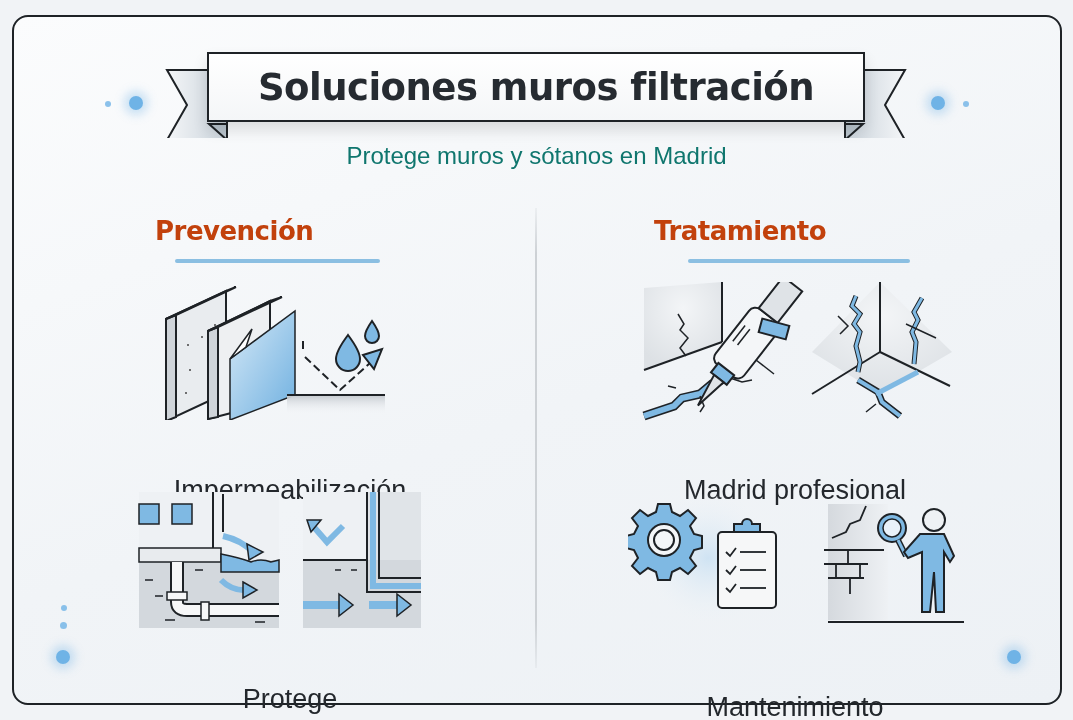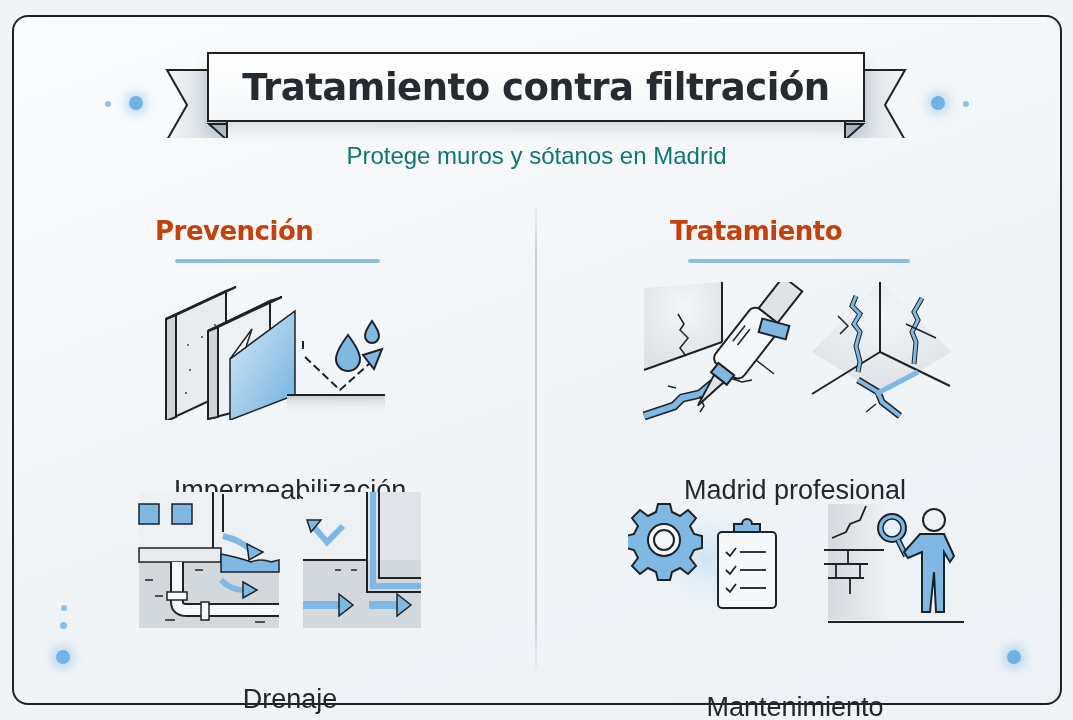--- a/index.html
+++ b/index.html
@@ -89,21 +89,21 @@
     <defs>
         <linearGradient id="rt2" x1="1" x2="0">
           <stop offset="0" stop-color="#f4f6f8"></stop>
           <stop offset="1" stop-color="#c9d2da"></stop>
         </linearGradient>
       </defs>
     <polygon points="68,2 8,2 8,72 68,72 48,37" fill="url(#rt2)" stroke="#1e2226" stroke-width="2"></polygon>
     <polygon points="26,56 8,72 8,56" fill="#b9c4cd" stroke="#1e2226" stroke-width="2"></polygon>
   </svg>
   <div class="ribbon-main">
-    <span class="title">Tratamiento contra filtración</span>
+    <span class="title">Soluciones muros filtración</span>
   </div>
 </div>
 
 <div class="subtitle">Protege muros y sótanos en Madrid</div>
 
 <div class="divider"></div>
 
 <div class="section-title" style="left:155px;top:216px;width:245px;">Prevención</div>
 <div class="underline" style="left:175px;top:259px;width:205px;"></div>
 
@@ -189,23 +189,23 @@
   <g stroke="#1e2226" stroke-width="1.5">
       <line x1="200" y1="78" x2="206" y2="78"></line>
       <line x1="216" y1="78" x2="222" y2="78"></line>
     </g>
   <rect x="168" y="109" width="36" height="8" fill="#7fb9e3"></rect>
   <polygon points="204,102 218,113 204,124" fill="#7fb9e3" stroke="#1e2226" stroke-width="1.5"></polygon>
   <rect x="234" y="109" width="32" height="8" fill="#7fb9e3"></rect>
   <polygon points="262,102 276,113 262,124" fill="#7fb9e3" stroke="#1e2226" stroke-width="1.5"></polygon>
 </svg>
 
-<div class="label" style="left:130px;top:637px;width:320px;">Drenaje</div>
-
-<div class="section-title" style="left:670px;top:216px;width:260px;">Tratamiento</div>
+<div class="label" style="left:130px;top:637px;width:320px;">Protege</div>
+
+<div class="section-title" style="left:654px;top:216px;width:260px;">Tratamiento</div>
 <div class="underline" style="left:688px;top:259px;width:222px;"></div>
 
 <svg class="icon" style="left:640px;top:282px" width="318" height="140" viewBox="0 0 318 140">
   <defs>
     <radialGradient id="wall" cx="0.5" cy="0.3" r="0.7">
         <stop offset="0" stop-color="#f3f5f7"></stop>
         <stop offset="1" stop-color="#dde1e5"></stop>
       </radialGradient>
   </defs>
 

